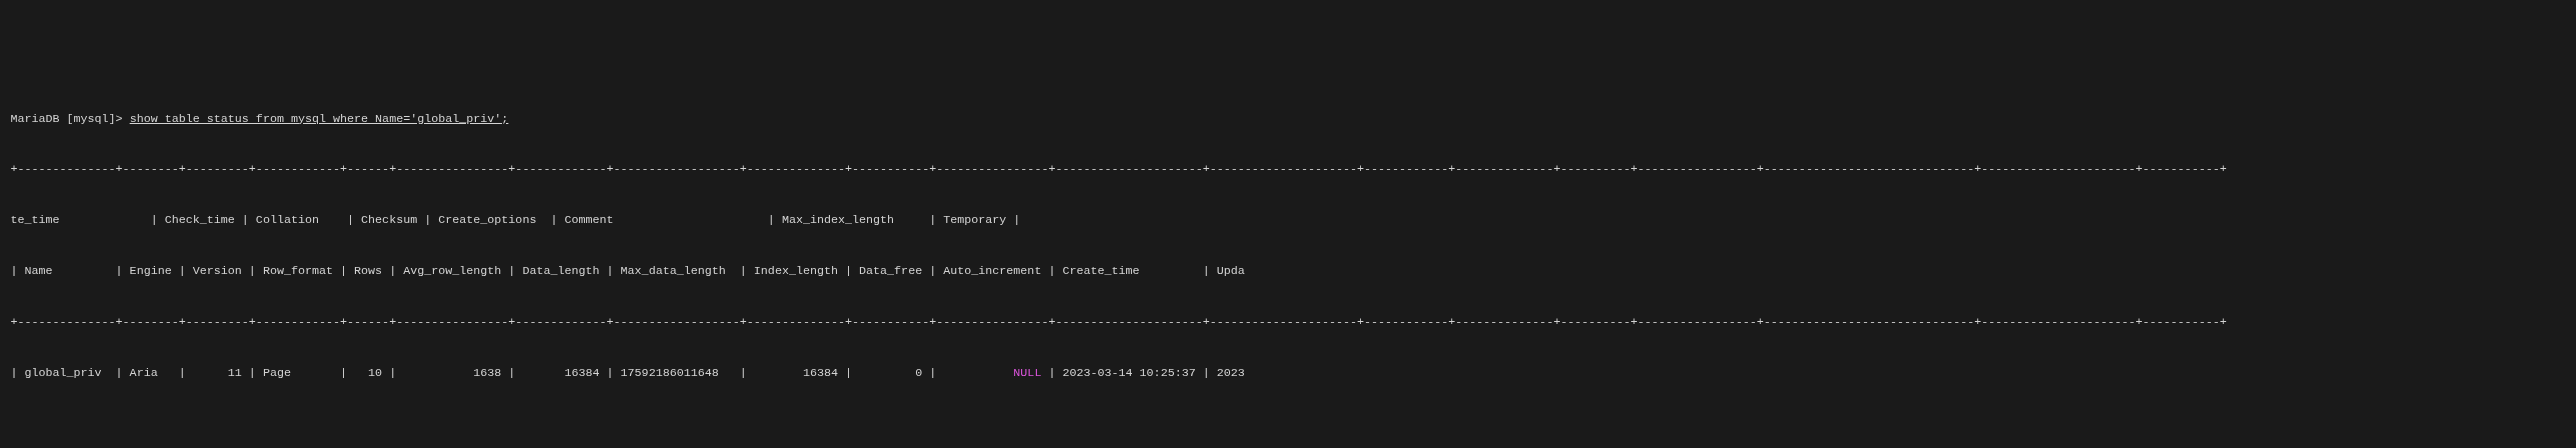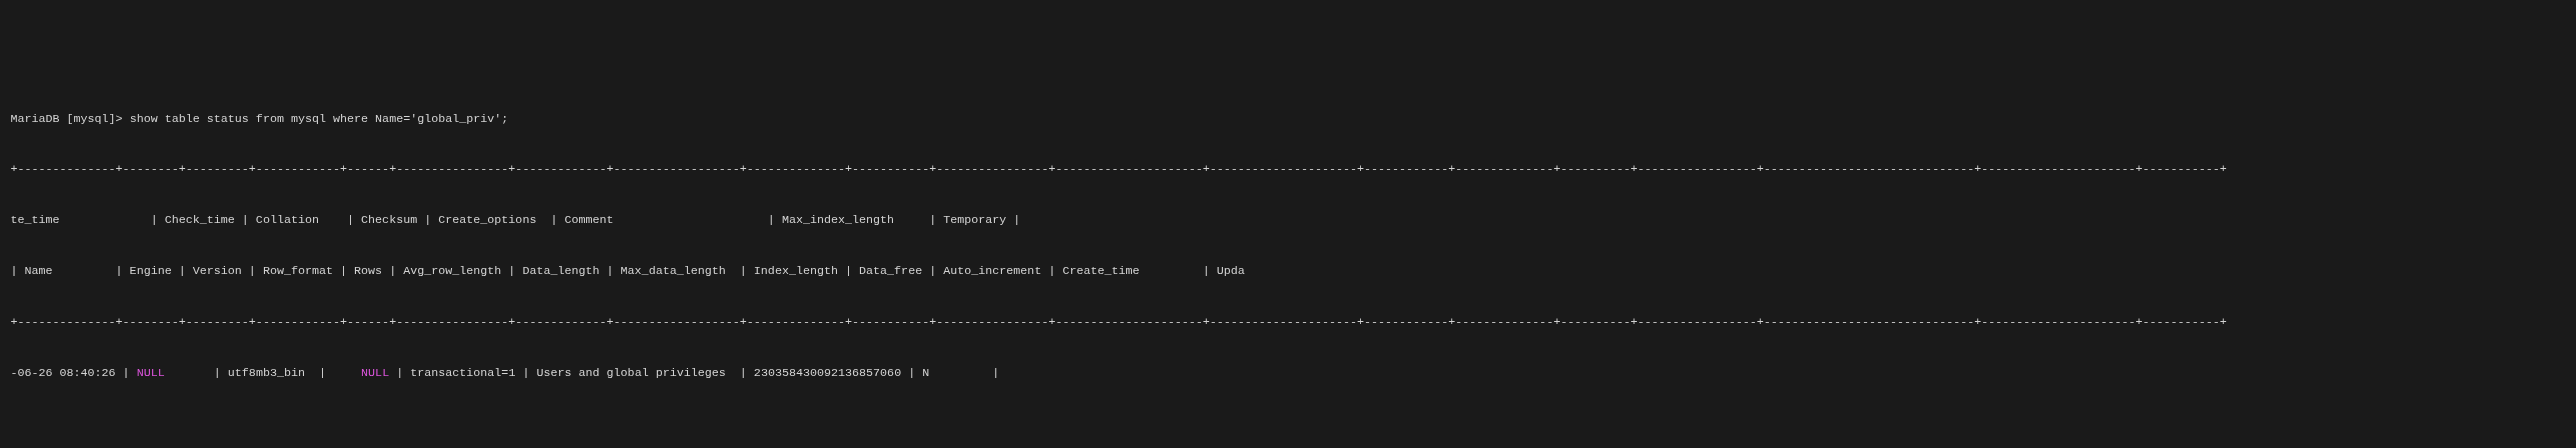--- a/index.html
+++ b/index.html
@@ -9,36 +9,36 @@
       font-family: 'Courier New', Courier, monospace;
       font-size: 11.7px;
       line-height: 1.45;
       padding: 8.7px 10.4px;
       width: 2576px;
       min-height: 448px;
       overflow-x: auto;
       white-space: pre;
     }
     .prompt { color: #d4d4d4; }
-    .command { color: #d4d4d4; }
+    .command { color: #d4d4d4; text-decoration: underline; }
     .separator { color: #d4d4d4; }
     span.null { color: #dd55dd; }
   </style>
 </head>
 <body>
 
 
 
 <div>
   <div><span class="prompt">MariaDB [mysql]&gt; </span><span class="command">show table status from mysql where Name='global_priv';</span></div>
   <div class="separator">+--------------+--------+---------+------------+------+----------------+-------------+------------------+--------------+-----------+----------------+---------------------+---------------------+------------+--------------+----------+-----------------+------------------------------+----------------------+-----------+</div>
   <div>te_time             | Check_time | Collation    | Checksum | Create_options  | Comment                      | Max_index_length     | Temporary |</div>
   <div>| Name         | Engine | Version | Row_format | Rows | Avg_row_length | Data_length | Max_data_length  | Index_length | Data_free | Auto_increment | Create_time         | Upda</div>
   <div class="separator">+--------------+--------+---------+------------+------+----------------+-------------+------------------+--------------+-----------+----------------+---------------------+---------------------+------------+--------------+----------+-----------------+------------------------------+----------------------+-----------+</div>
-  <div>-06-26 08:40:26 | <span class="null">NULL</span>       | utf8mb3_bin  |     <span class="null">NULL</span> | transactional=1 | Users and global privileges  | 230358430092136857060 | N         |</div>
+  <div>| global_priv  | Aria   |      11 | Page       |   10 |           1638 |       16384 | 17592186011648   |        16384 |         0 |           <span class="null">NULL</span> | 2023-03-14 10:25:37 | 2023</div>
   
   
   
   
   
 </div>
 
 
 
 

